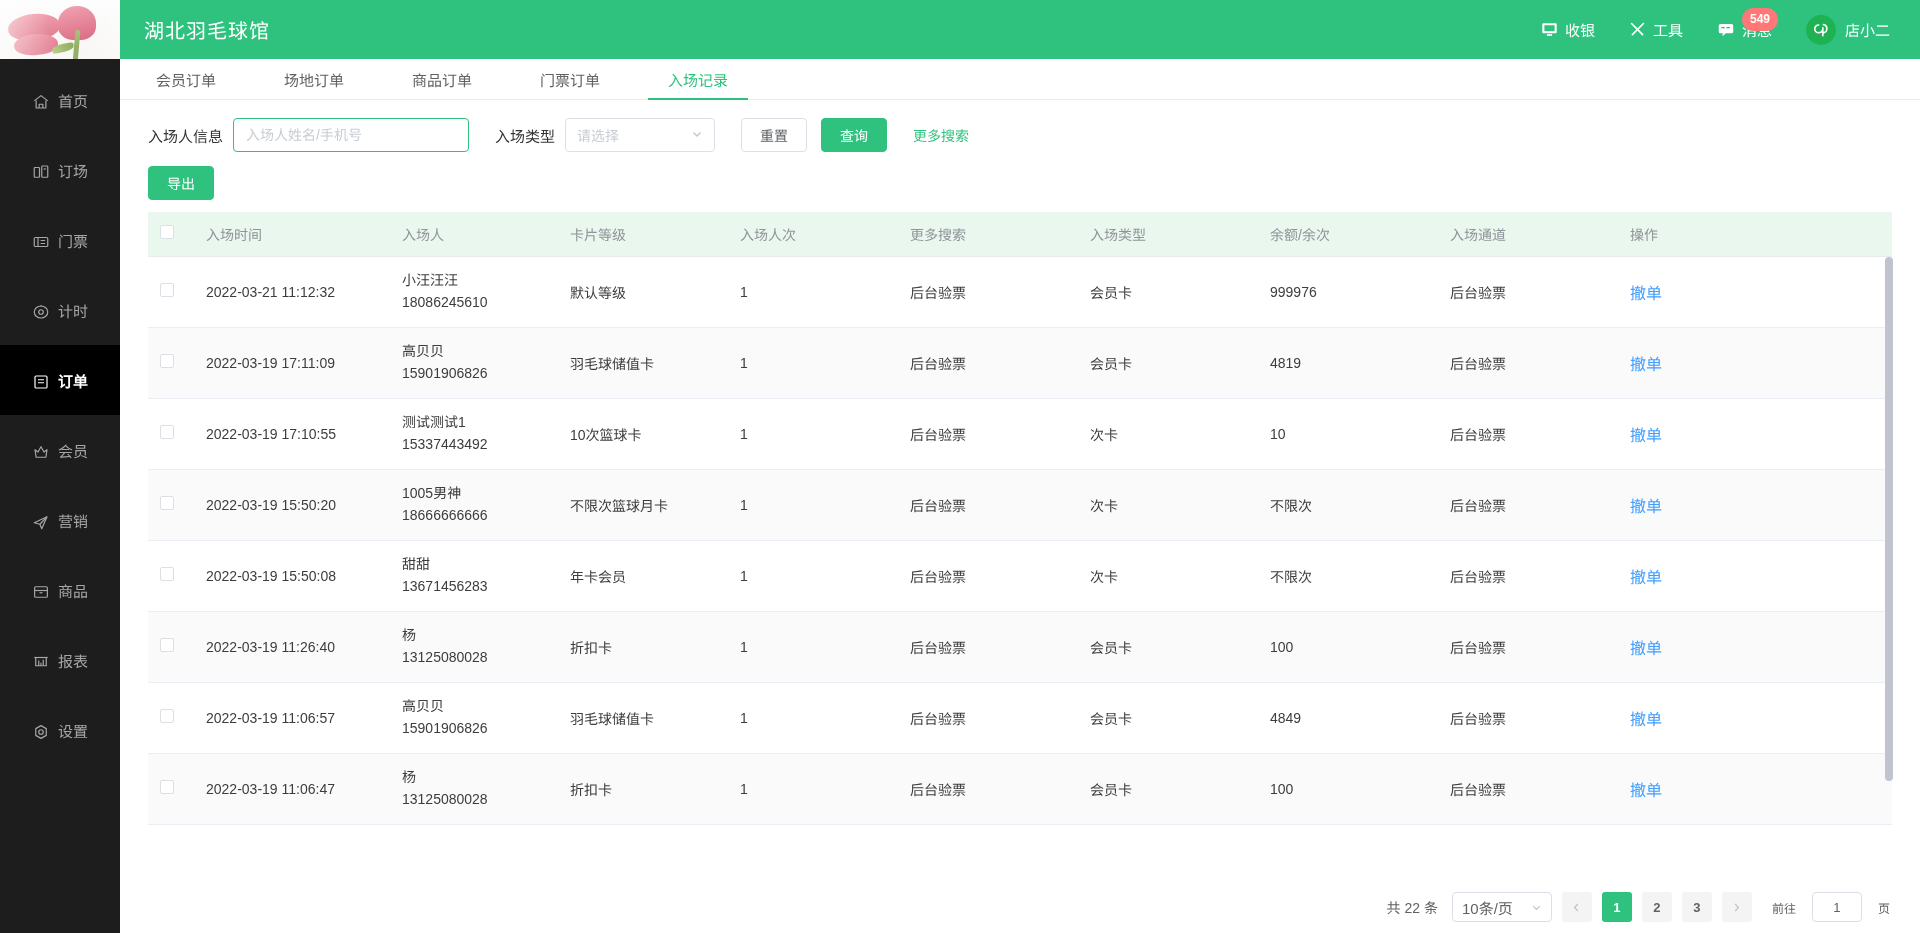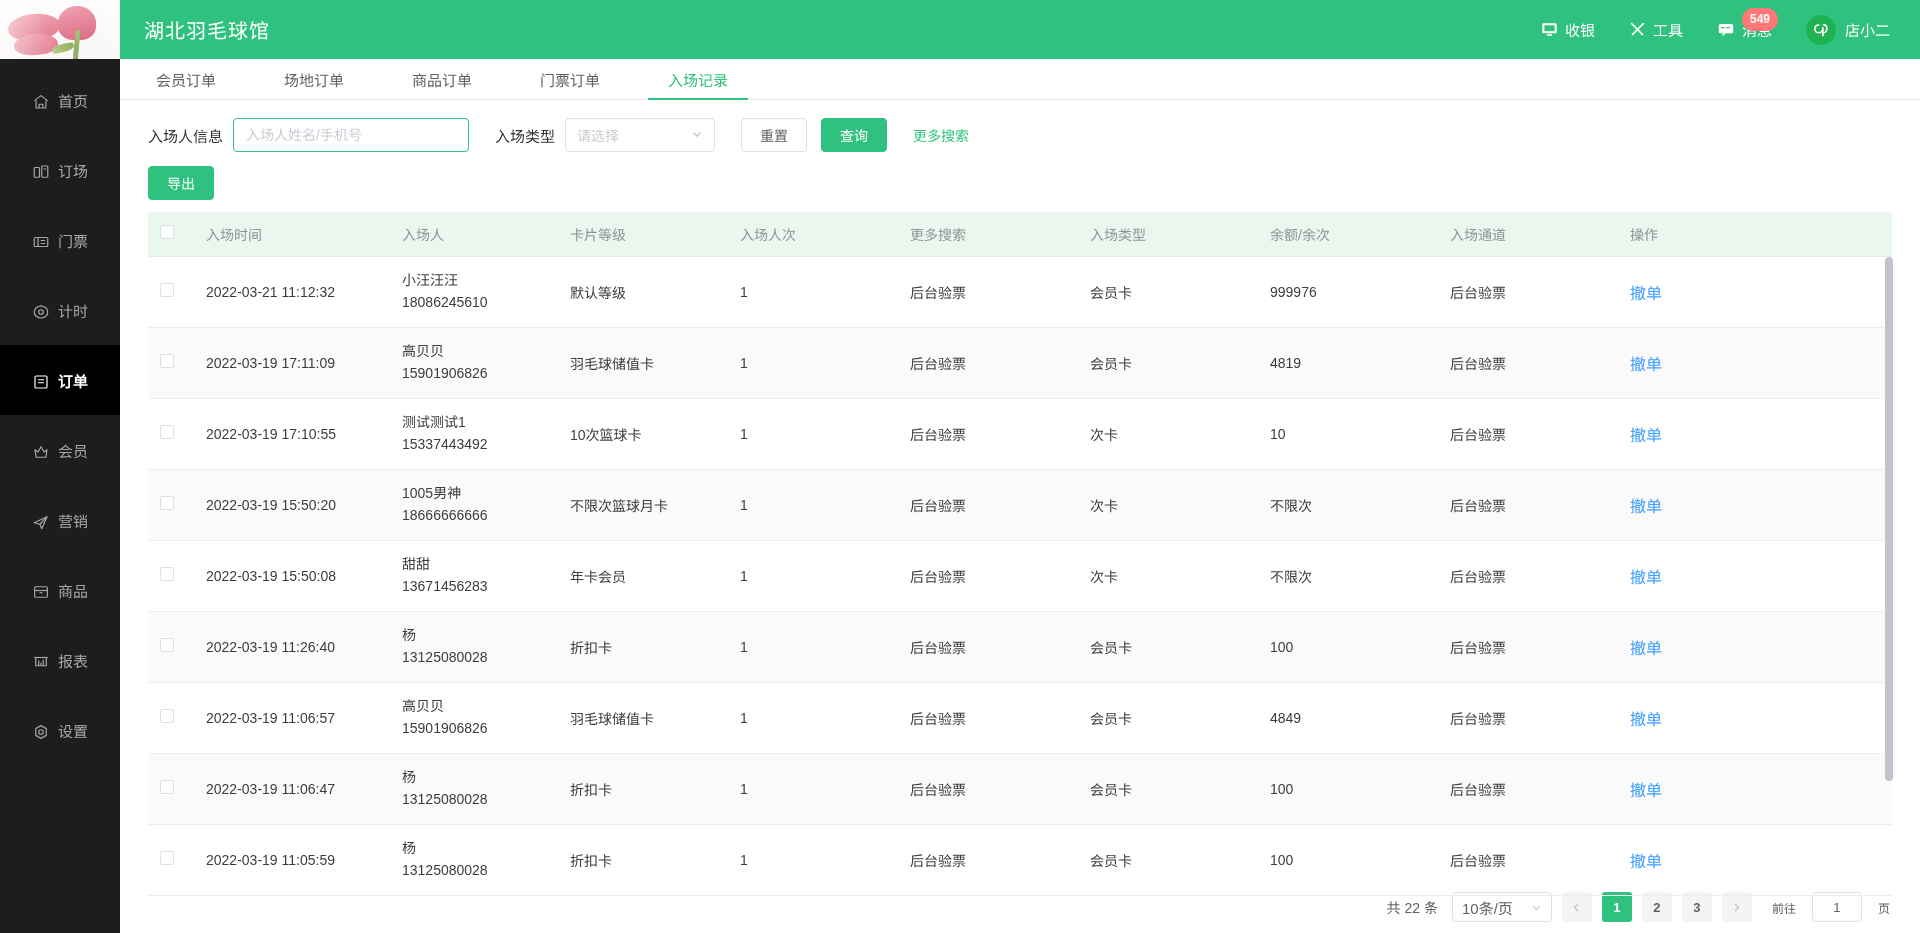--- a/index.html
+++ b/index.html
@@ -503,32 +503,20 @@
                 <td>2022-03-19 11:06:47</td>
                 <td><span class="cell-person"><span class="nm">杨</span><span class="ph">13125080028</span></span></td>
                 <td>折扣卡</td>
                 <td>1</td>
                 <td>后台验票</td>
                 <td>会员卡</td>
                 <td>100</td>
                 <td>后台验票</td>
                 <td><span class="act-link">撤单</span></td>
               </tr>
-              <tr>
-                <td><span class="cb"></span></td>
-                <td>2022-03-19 11:05:59</td>
-                <td><span class="cell-person"><span class="nm">杨</span><span class="ph">13125080028</span></span></td>
-                <td>折扣卡</td>
-                <td>1</td>
-                <td>后台验票</td>
-                <td>会员卡</td>
-                <td>100</td>
-                <td>后台验票</td>
-                <td><span class="act-link">撤单</span></td>
-              </tr>
             </tbody>
         </table>
         <div class="scroll-track">
           <div class="scroll-thumb"></div>
         </div>
       </div>
 
       <div class="pager">
         <span class="pg-total">共 22 条</span>
         <div class="pg-size">

